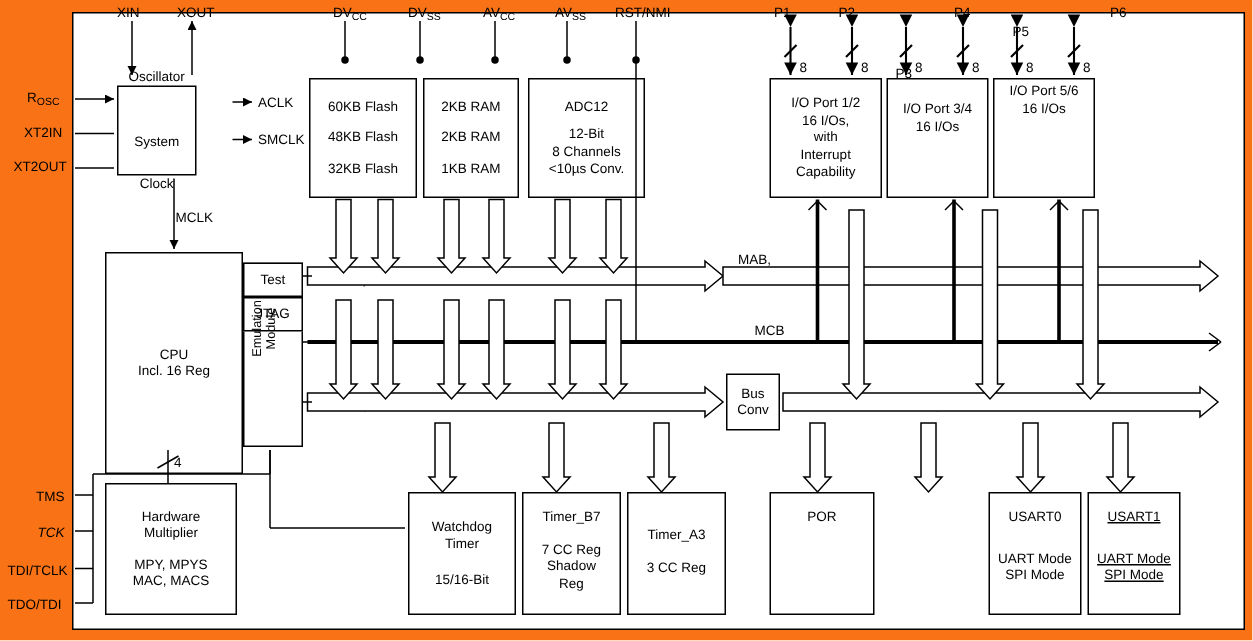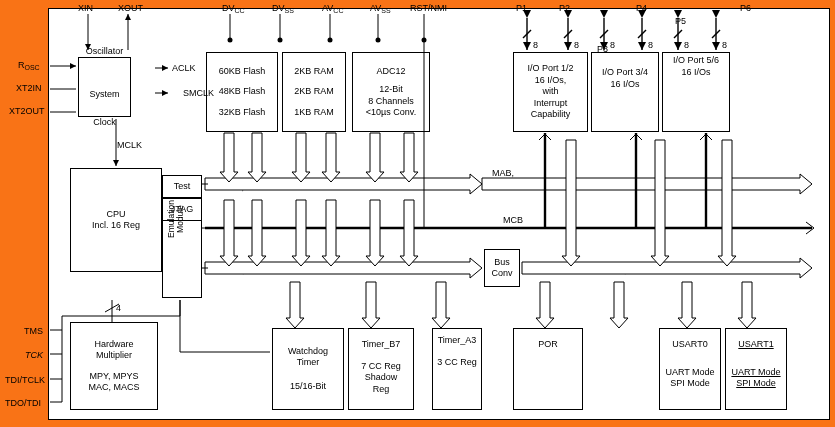--- a/index.html
+++ b/index.html
@@ -83,21 +83,21 @@
   <div class="blk ctr" style="left:591px;top:52px;width:68px;height:80px;justify-content:flex-start;padding-top:14px;">
     <div>I/O Port 3/4</div>
     <div>16 I/Os</div>
   </div>
 
   <div class="blk ctr" style="left:662px;top:52px;width:68px;height:80px;justify-content:flex-start;padding-top:2px;">
     <div>I/O Port 5/6</div>
     <div>16 I/Os</div>
   </div>
 
-  <div class="blk ctr" style="left:70px;top:168px;width:92px;height:104px;">
+  <div class="blk ctr" style="left:70px;top:168px;width:92px;height:148px;">
     <div>CPU</div>
     <div>Incl. 16 Reg</div>
   </div>
 
   <div class="blk ctr" style="left:162px;top:175px;width:40px;height:123px;"></div>
   <div class="blk ctr" style="left:162px;top:175px;width:40px;height:23px;">
     <div>Test</div>
   </div>
   <div class="blk ctr" style="left:162px;top:198px;width:40px;height:23px;">
     <div>JTAG</div>
@@ -121,21 +121,21 @@
   </div>
 
   <div class="blk ctr" style="left:348px;top:328px;width:66px;height:82px;justify-content:flex-start;padding-top:10px;">
     <div>Timer_B7</div>
     <div style="height:10px"></div>
     <div>7 CC Reg</div>
     <div>Shadow</div>
     <div>Reg</div>
   </div>
 
-  <div class="blk ctr" style="left:432px;top:328px;width:50px;height:82px;justify-content:flex-start;padding-top:6px;">
+  <div class="blk ctr" style="left:418px;top:328px;width:66px;height:82px;justify-content:flex-start;padding-top:22px;">
     <div>Timer_A3</div>
     <div style="height:10px"></div>
     <div>3 CC Reg</div>
   </div>
 
   <div class="blk ctr" style="left:513px;top:328px;width:70px;height:82px;justify-content:flex-start;padding-top:10px;">
     <div>POR</div>
   </div>
 
 
@@ -152,21 +152,21 @@
     <div>UART Mode</div>
     <div>SPI Mode</div>
   </div>
 
   <div class="blk ctr" style="left:484px;top:249px;width:36px;height:38px;">
     <div>Bus</div>
     <div>Conv</div>
   </div>
 
   <div class="lbl" style="left:172px;top:63px;"><span>ACLK</span></div>
-  <div class="lbl" style="left:172px;top:88px;margin-left:11px;"><span>SMCLK</span></div>
+  <div class="lbl" style="left:172px;top:88px;"><span>SMCLK</span></div>
   <div class="lbl" style="left:117px;top:140px;"><span>MCLK</span></div>
 
   <div class="lbl" style="left:222px;top:182px;"><span>MAB, 16-Bit</span></div>
   <div class="lbl" style="left:492px;top:168px;line-height:11px;">MAB,
  4 Bit</div>
   <div class="lbl" style="left:503px;top:215px;"><span>MCB</span></div>
   <div class="lbl" style="left:222px;top:265px;"><span>MDB, 16-Bit</span></div>
   <div class="lbl" style="left:604px;top:265px;"><span>MDB, 8 Bit</span></div>
   <div class="lbl" style="left:116px;top:303px;"><span></span><span>4</span></div>
 

